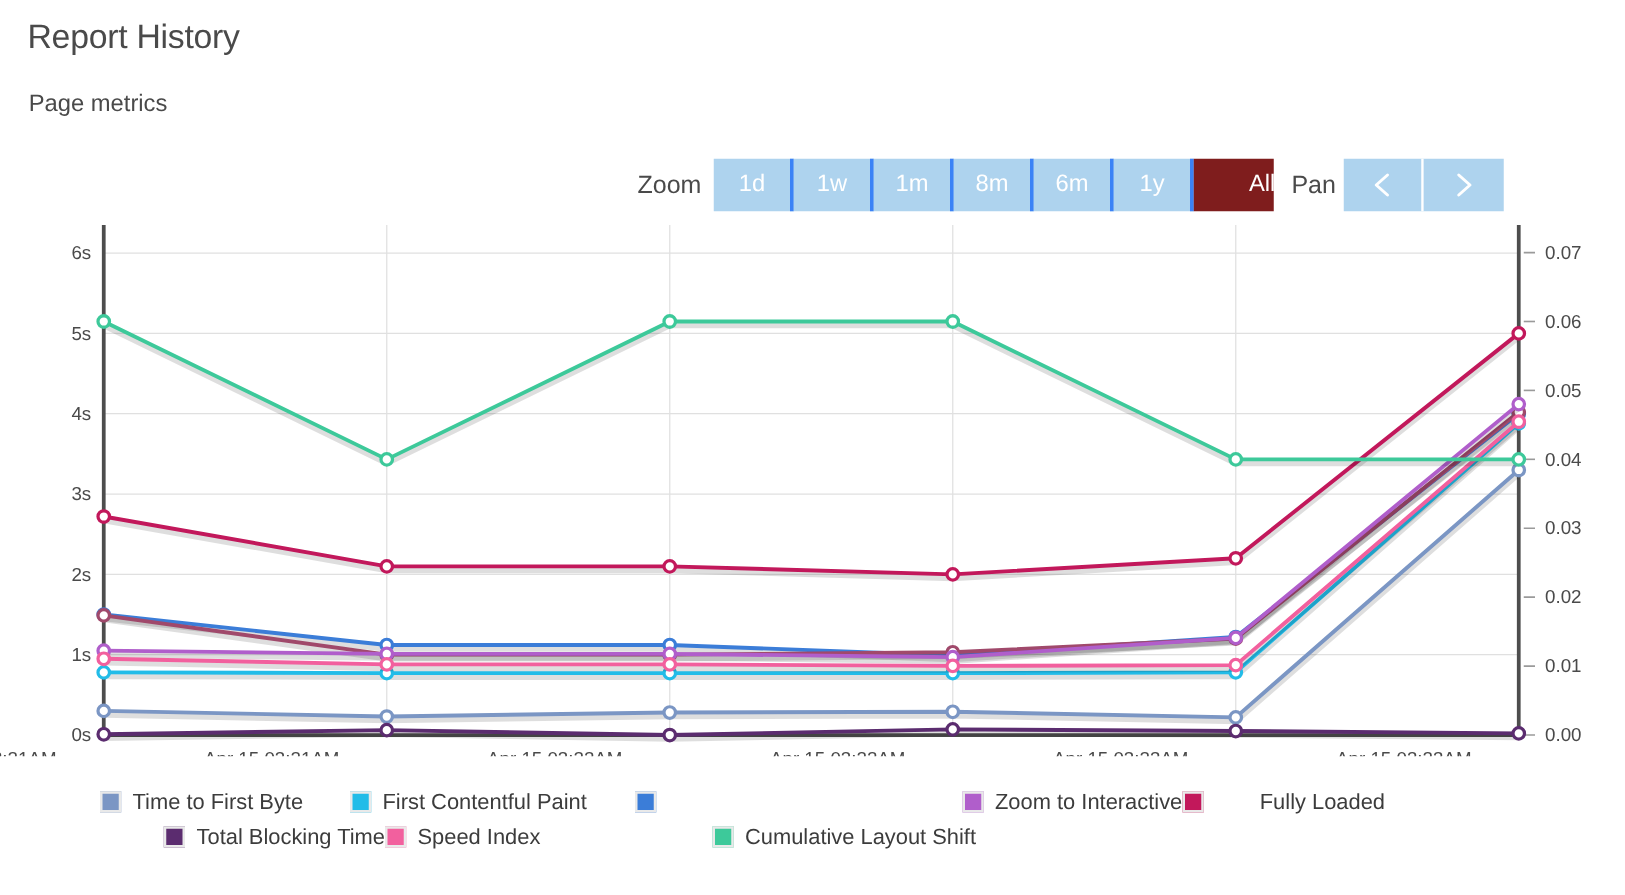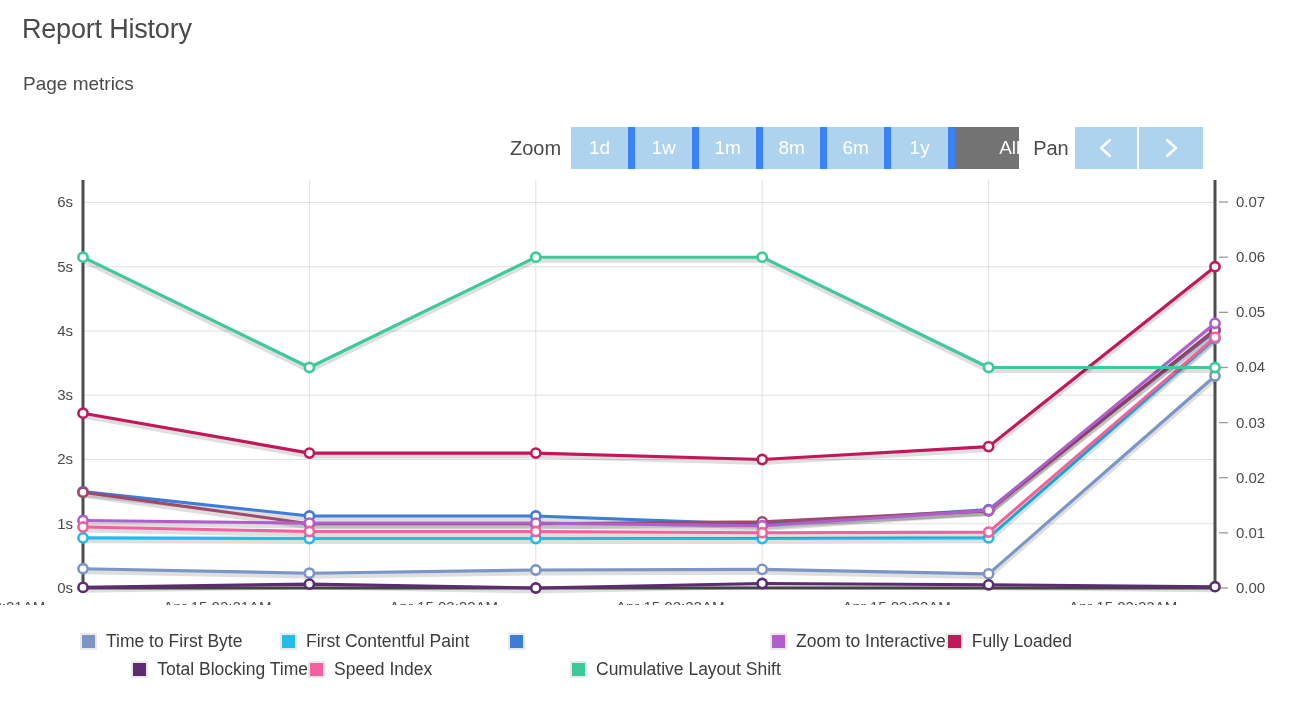--- a/index.html
+++ b/index.html
@@ -30,25 +30,25 @@
   }
   .toolbar-label {
     font-size: 20px; color: #4a4a4a; padding: 0 10px 0 0;
     line-height: 42px;
   }
   .btn-group { display: flex; }
   .zoom-btn {
     width: 64px; height: 42px;
     background: #aed3ee; color: #ffffff;
     font-size: 19px; line-height: 42px; text-align: center;
-    border-right: 7px solid #3b82f6;
+    border-right: 3px solid #3b82f6;
     cursor: pointer; user-select: none;
   }
   .zoom-btn:last-child { border-right: none; }
-  .zoom-btn.active { background: #737373; color: #ffffff; padding-left: 44px; }
+  .zoom-btn.active { background: #7f1d1d; color: #ffffff; padding-left: 44px; }
   .pan-label {
     font-size: 20px; color: #4a4a4a; padding: 0 6px 0 14px; line-height: 42px;
   }
   .pan-btn {
     width: 64px; height: 42px;
     background: #aed3ee; color: #ffffff;
     display: flex; align-items: center; justify-content: center;
     border-right: 2px solid #ffffff; cursor: pointer; user-select: none;
   }
   .pan-btn:last-child { border-right: none; }
@@ -269,21 +269,21 @@
         <span class="legend-swatch" style="background: rgb(34, 188, 232);"></span>
         <span class="legend-text">First Contentful Paint</span>
       </div>
       <div class="legend-item" style="width: 262px;">
         <span class="legend-swatch" style="background: rgb(59, 125, 216);"></span>
       </div>
       <div class="legend-item">
         <span class="legend-swatch" style="background: rgb(176, 94, 203);"></span>
         <span class="legend-text">Zoom to Interactive</span>
       </div>
-      <div class="legend-item" style="width: 200px;">
+      <div class="legend-item" style="width: 200px; gap: 36px;">
         <span class="legend-swatch" style="background: rgb(194, 24, 91);"></span>
         <span class="legend-text">Fully Loaded</span>
       </div>
       <div class="legend-item" style="width: 228px; justify-content: flex-end;">
         <span class="legend-swatch" style="background: rgb(91, 44, 111);"></span>
         <span class="legend-text">Total Blocking Time</span>
       </div>
       <div class="legend-item" style="width: 262px;">
         <span class="legend-swatch" style="background: rgb(242, 96, 158);"></span>
         <span class="legend-text">Speed Index</span>

